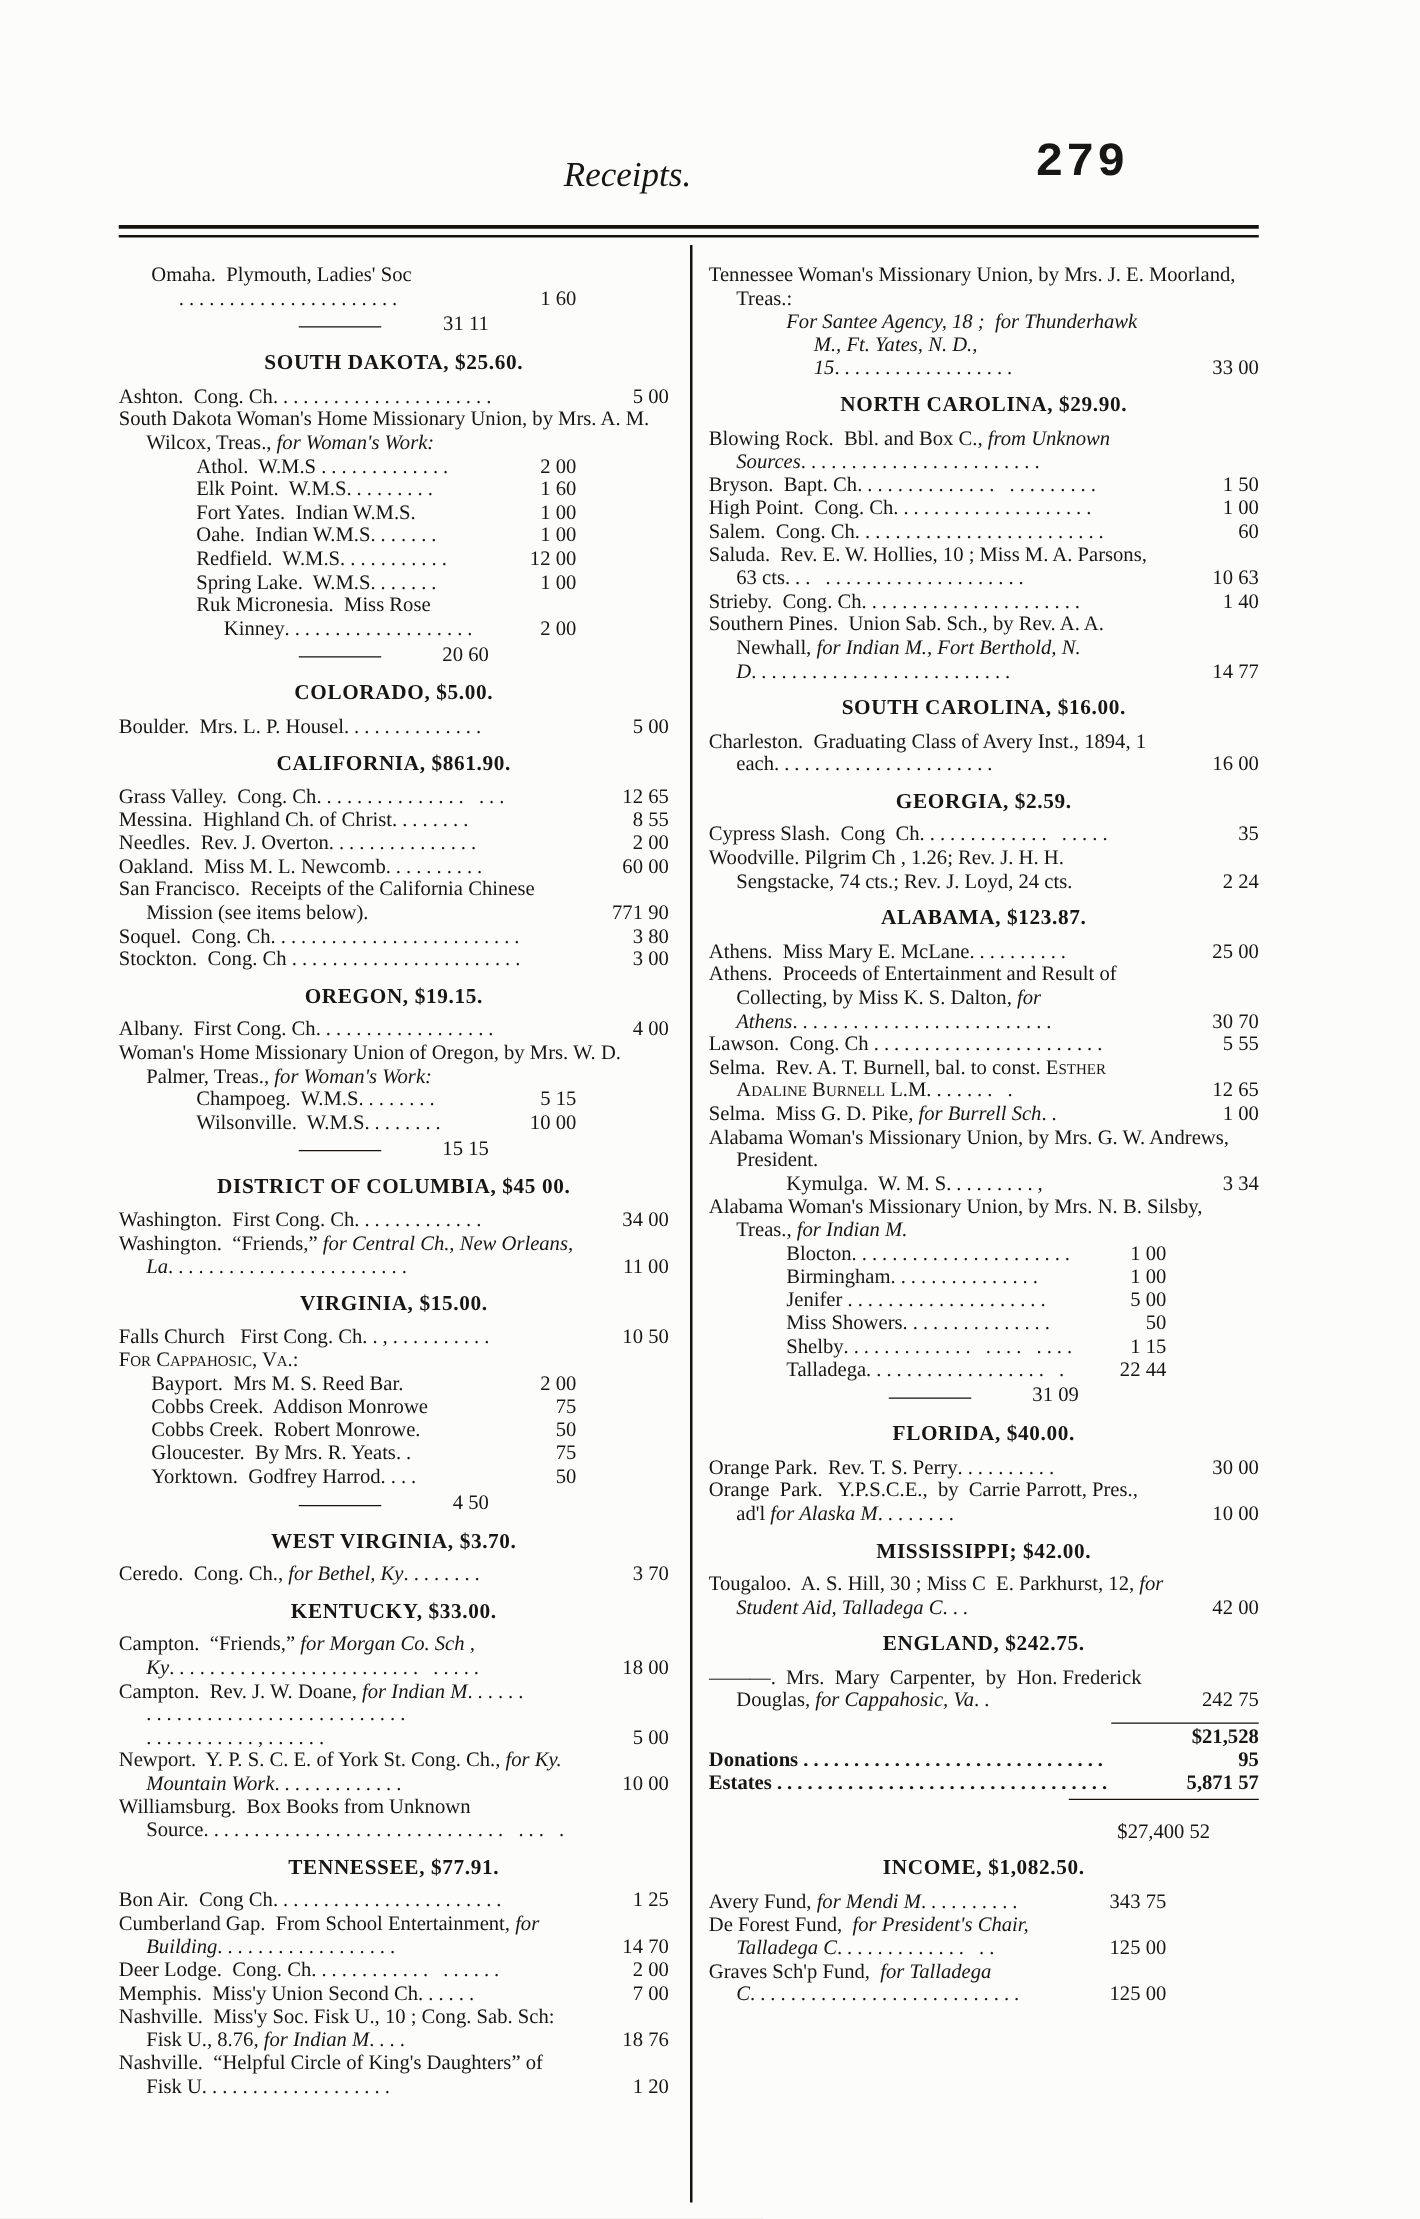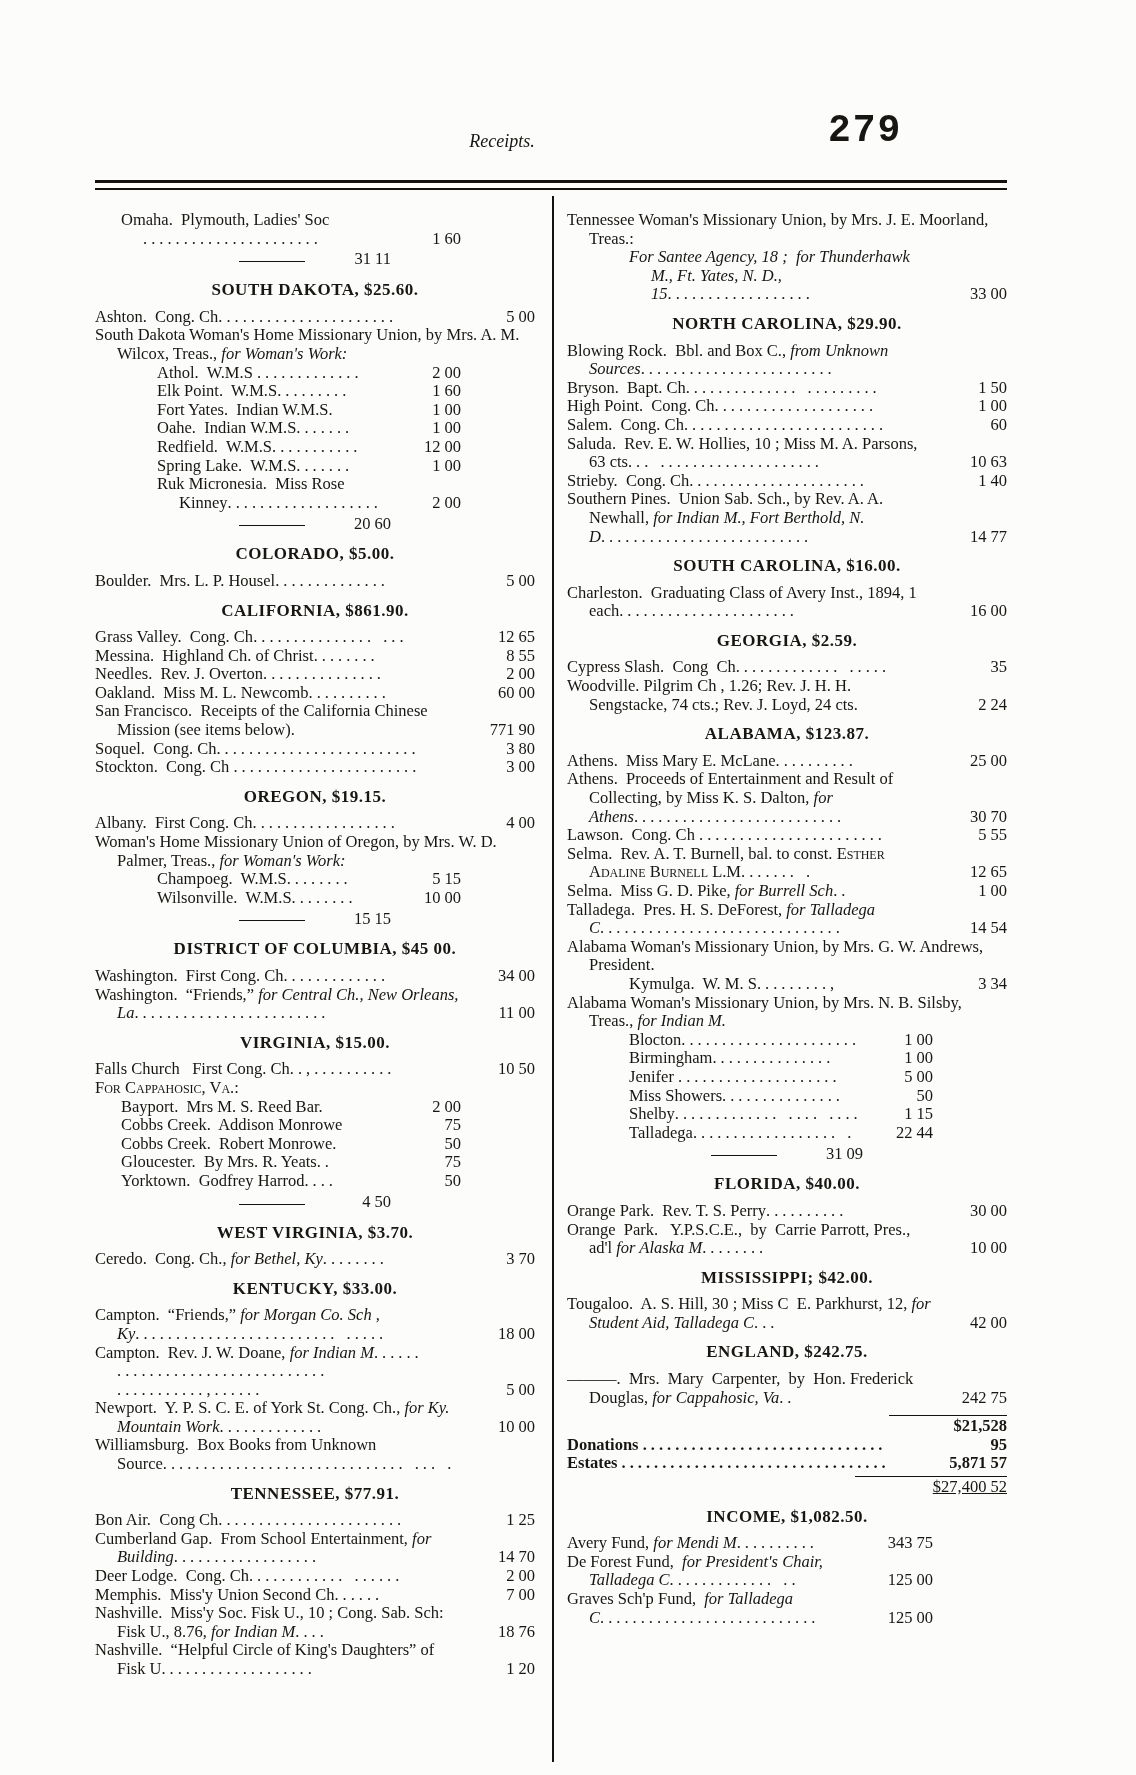--- a/index.html
+++ b/index.html
@@ -1,20 +1,20 @@
 <!DOCTYPE html>
 <html><head>
 <meta charset="utf-8">
 <style>
   html,body{margin:0;padding:0;background:#dedbd4;}
   .page{position:relative;width:1136px;height:1775px;margin:0 auto;background:#fcfcfa;
         color:#181613;font-family:"Liberation Serif","DejaVu Serif",serif;
         font-size:16.5px;line-height:18.6px;overflow:hidden;}
   .hdr-title{position:absolute;top:126px;left:0;width:1004px;text-align:center;
-             font-style:italic;font-size:18px;line-height:30px;}
+             font-style:italic;font-size:28px;line-height:30px;}
   .pageno{position:absolute;top:122px;left:828px;font-weight:bold;font-size:38px;letter-spacing:2px;font-family:Liberation Mono, monospace;}
   .dbl{position:absolute;left:95px;top:180px;width:912px;height:5px;
        border-top:3px solid #15120e;border-bottom:2px solid #15120e;}
   .vdiv{position:absolute;left:552px;top:196px;width:2px;height:1566px;background:#15120e;}
   .cols{position:absolute;left:95px;top:203px;width:912px;display:flex;gap:32px;}
   .col{width:448px;}
   .h{text-align:center;font-weight:bold;font-size:17px;margin:11px 0 8px;letter-spacing:.5px;}
   .sec{margin-bottom:1px;}
   .sec.nohead{margin-top:8px;}
   .row{display:flex;align-items:flex-end;}
@@ -25,21 +25,21 @@
   .ai{width:64px;text-align:right;flex:none;}
   .ao{width:74px;text-align:right;flex:none;}
   .it{font-style:italic;}
   .sc{font-variant:small-caps;}
   .ld{letter-spacing:4px;}
   .bold{font-weight:bold;}
   .trow{display:flex;justify-content:center;align-items:center;height:21px;margin:1px 0 3px;}
   .trule{width:66px;border-top:1.8px solid #15120e;margin-right:12px;margin-bottom:-4px;}
   .ta{width:74px;text-align:right;}
   .trow2{display:flex;justify-content:flex-end;margin:3px 0 2px;}
-  .tab{border-top:1.8px solid #15120e;padding-top:1px;min-width:152px;text-align:right;text-decoration:underline;}
+  .tab{border-top:1.8px solid #15120e;padding-top:16px;min-width:152px;text-align:center;}
   .rrow{display:flex;justify-content:flex-end;margin:7px 0 1px;}
   .rrow span{width:118px;border-top:1.8px solid #15120e;}
 </style>
 </head>
 <body>
 
 <div class="page">
   <div class="hdr-title">Receipts.</div>
   <div class="pageno">279</div>
   <div class="dbl"></div>
@@ -345,24 +345,20 @@
           </div>
           <div class="row">
             <div class="txt ind0"><span>Selma.  Rev. A. T. Burnell, bal. to const. </span><span class="sc">Esther Adaline Burnell</span><span> L.M</span><span class="ld">....... .</span></div>
             <span class="ao">12 65</span>
           </div>
           <div class="row">
             <div class="txt ind0"><span>Selma.  Miss G. D. Pike, </span><span class="it">for Burrell Sch</span><span class="ld">..</span></div>
             <span class="ao">1 00</span>
           </div>
           <div class="row">
-            <div class="txt ind0"><span>Talladega.  Pres. H. S. DeForest, </span><span class="it">for Talladega C</span><span class="ld">..............................</span></div>
-            <span class="ao">14 54</span>
-          </div>
-          <div class="row">
             <div class="txt ind0"><span>Alabama Woman's Missionary Union, by Mrs. G. W. Andrews, President.</span></div>
           </div>
           <div class="row">
             <div class="txt ind2"><span>Kymulga.  W. M. S</span><span class="ld">.........,</span></div>
             <span class="ao">3 34</span>
           </div>
           <div class="row">
             <div class="txt ind0"><span>Alabama Woman's Missionary Union, by Mrs. N. B. Silsby, Treas., </span><span class="it">for Indian M.</span></div>
           </div>
           <div class="row">

